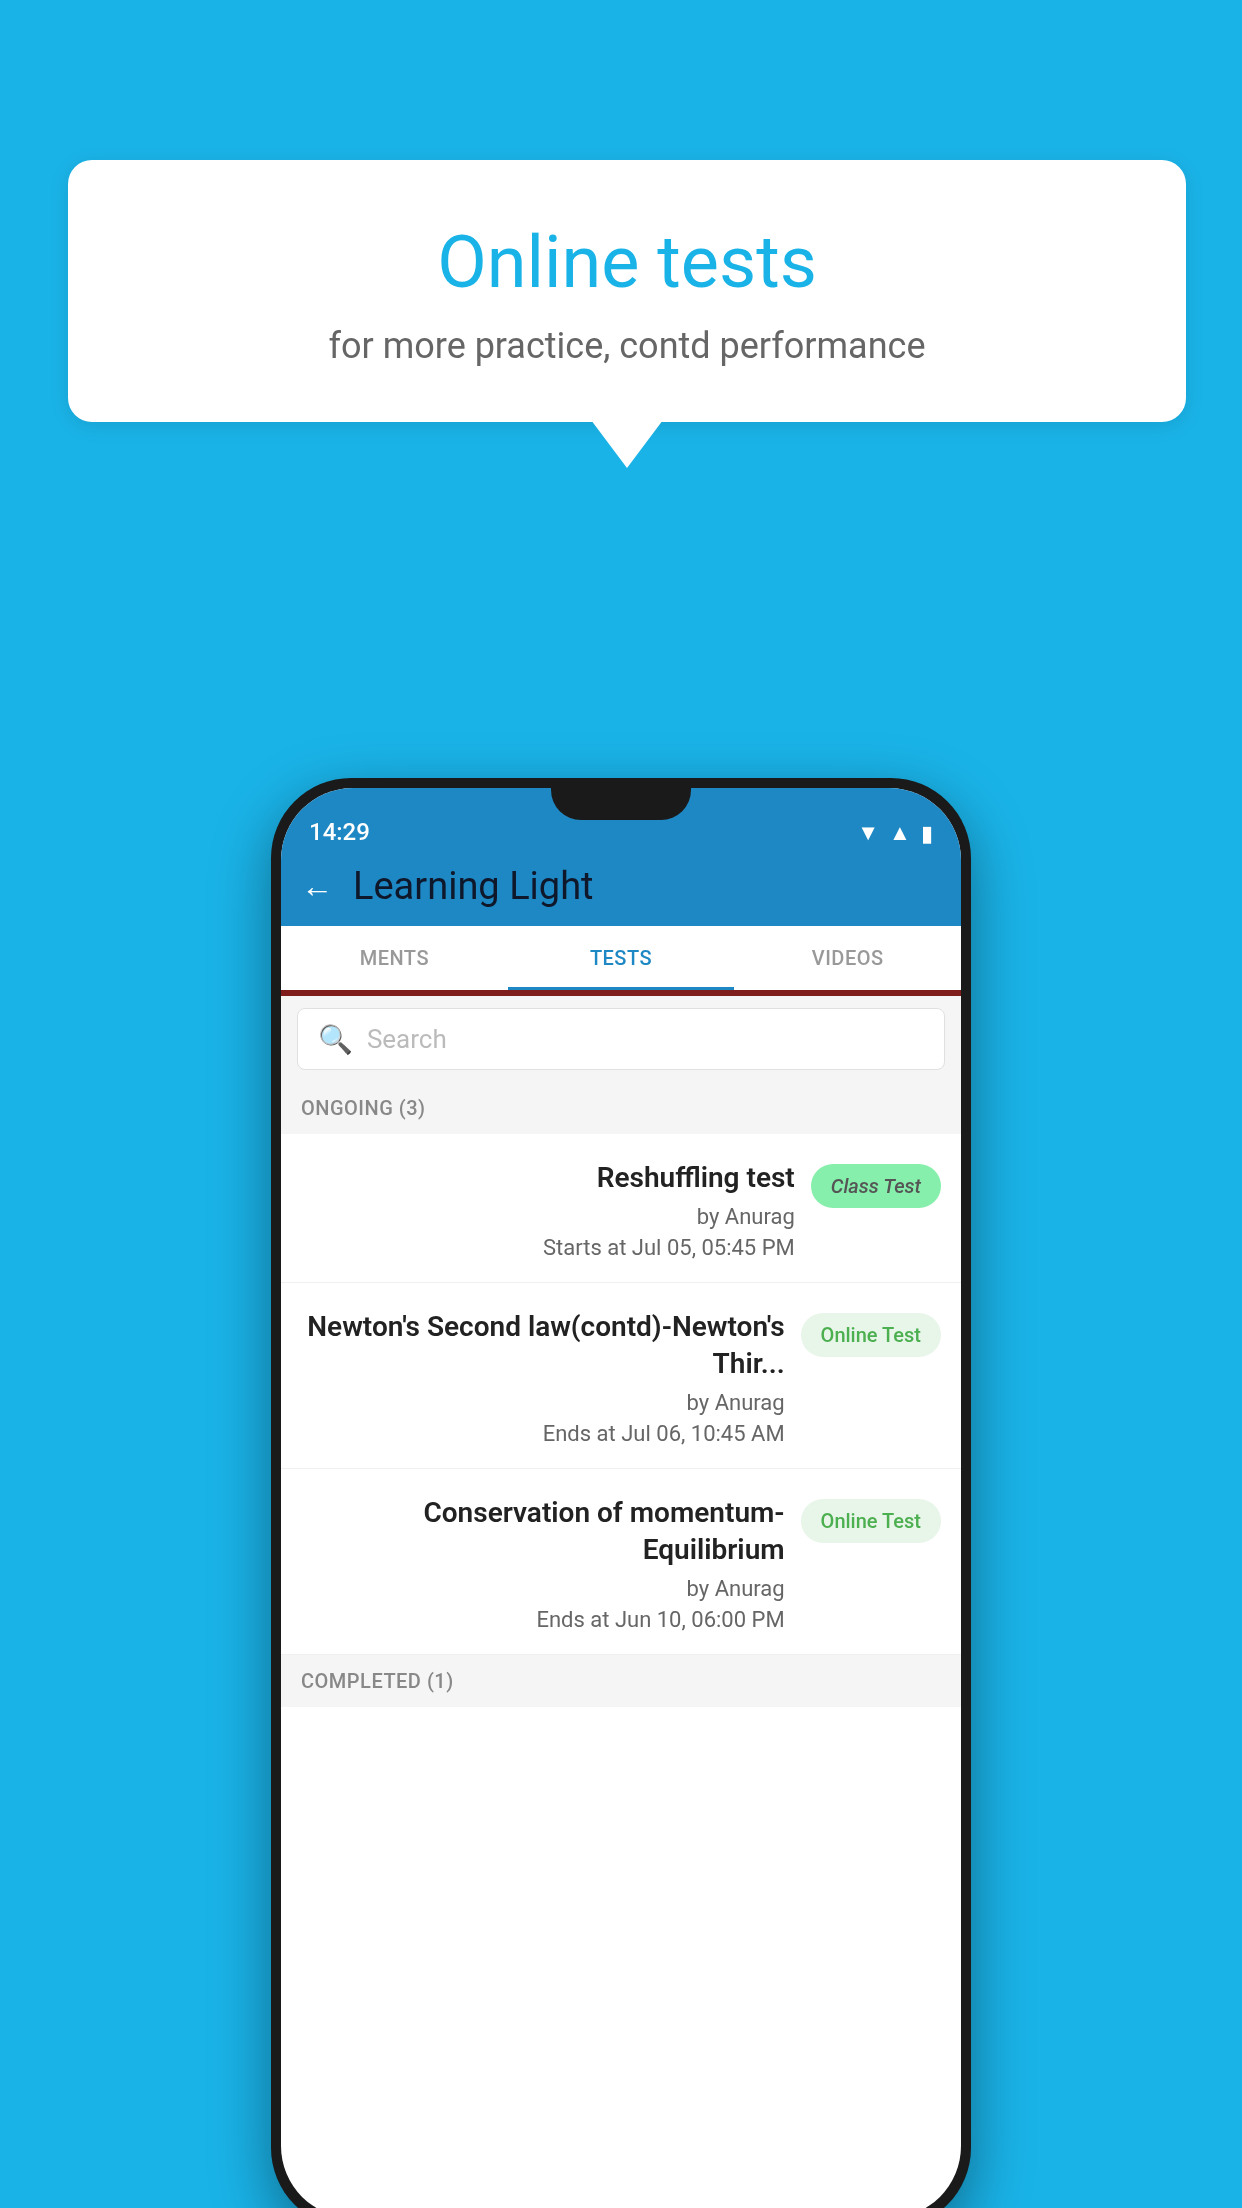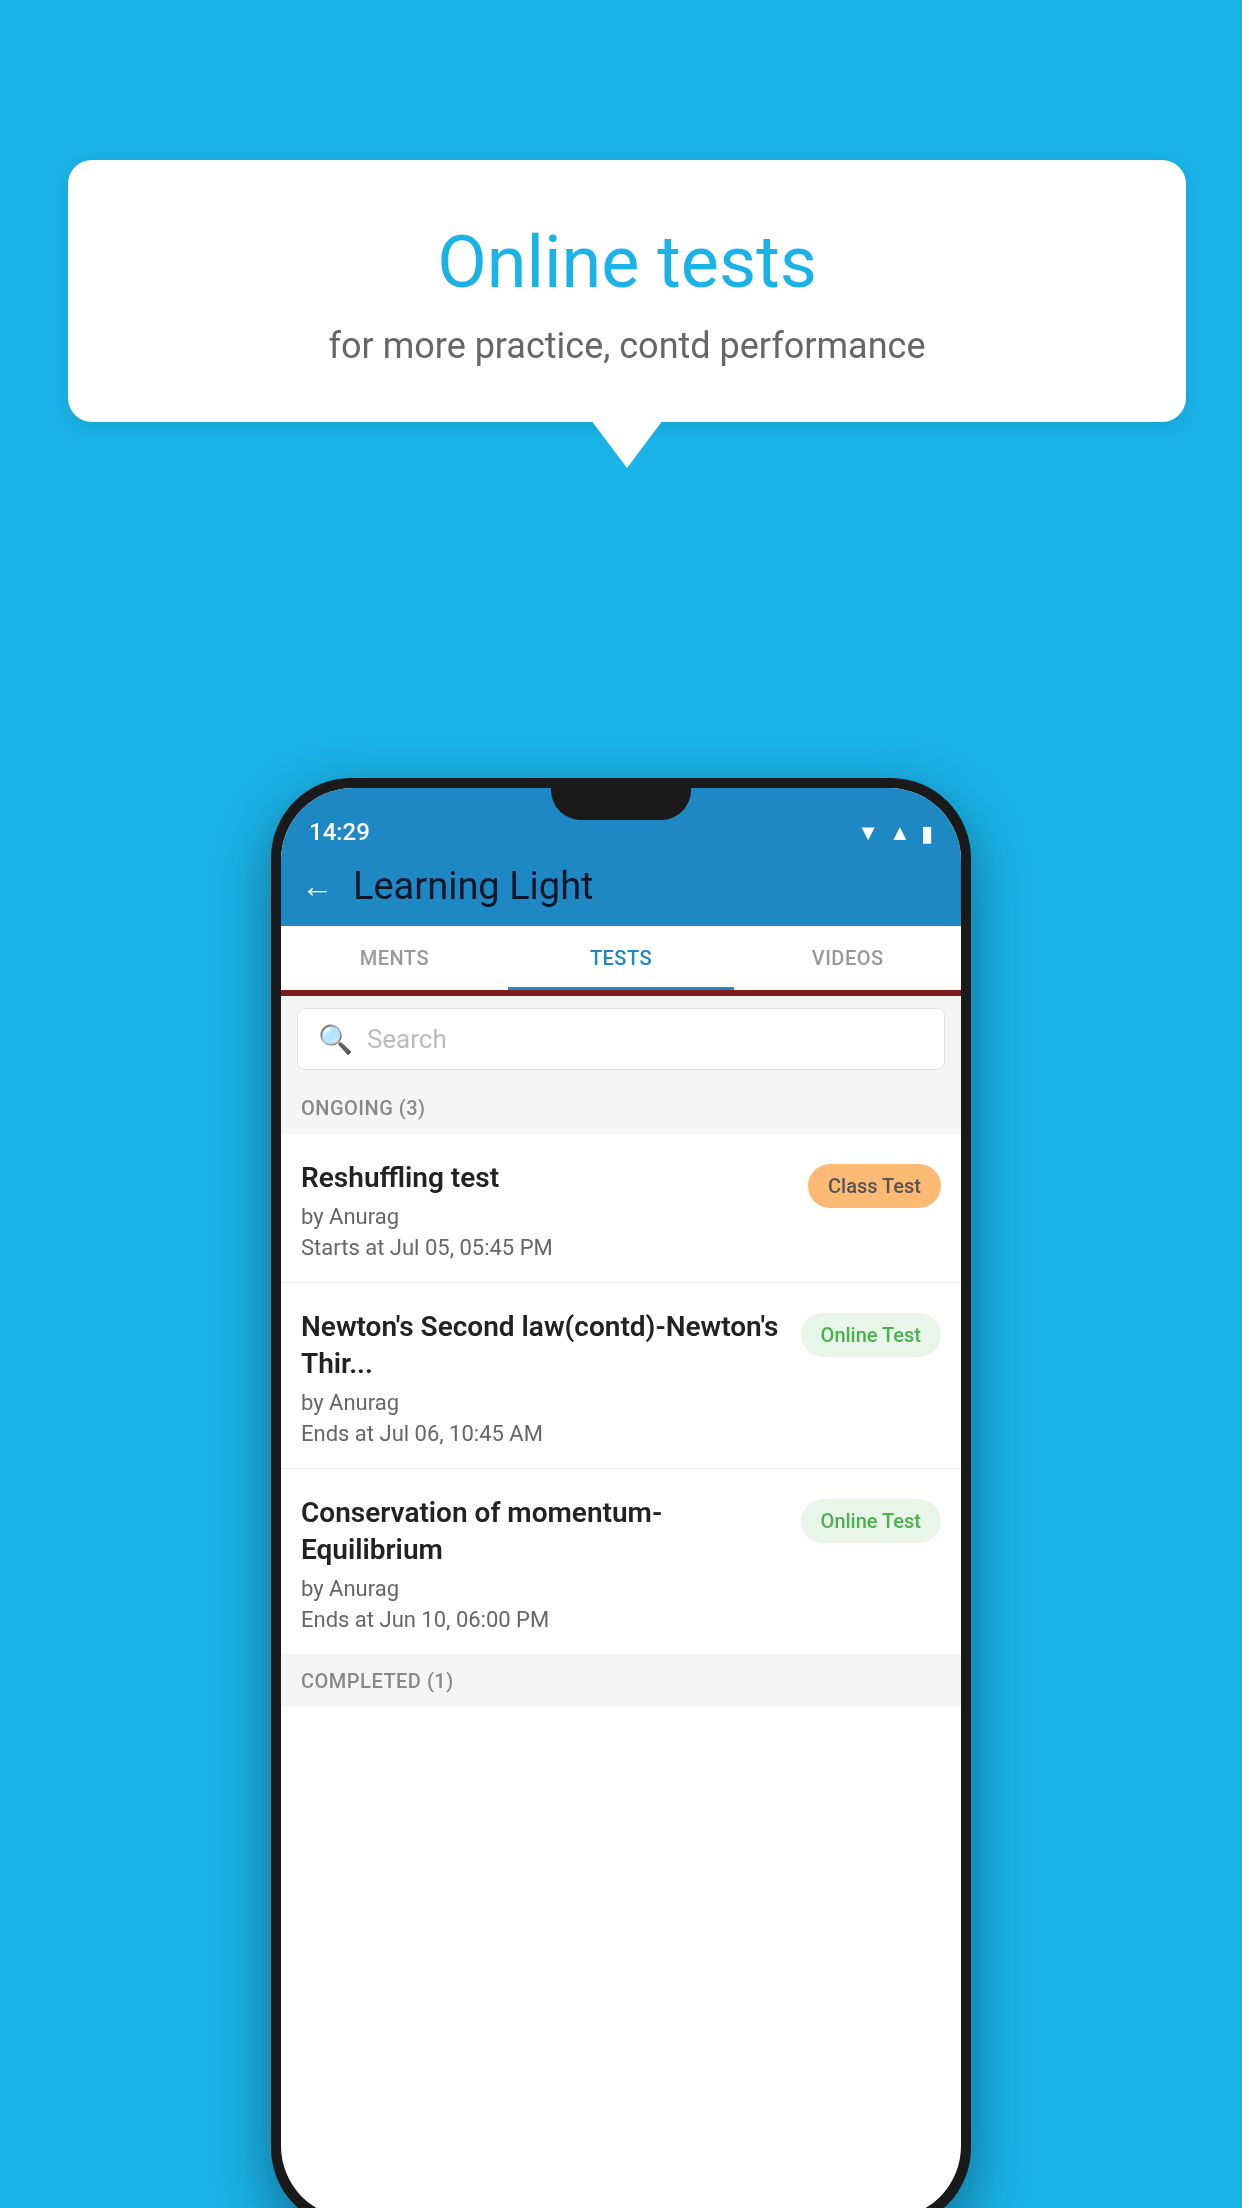--- a/index.html
+++ b/index.html
@@ -226,20 +226,21 @@
       padding: 26px 20px 22px;
       border-bottom: 1px solid #f0f0f0;
       display: flex;
       justify-content: space-between;
       align-items: flex-start;
     }
 
     .test-info {
       flex: 1;
       padding-right: 16px;
+      text-align: right;
     }
 
     .test-name {
       font-size: 28px;
       font-weight: 600;
       color: #222;
       margin-bottom: 8px;
       line-height: 1.3;
     }
 
@@ -259,22 +260,23 @@
       padding: 10px 20px;
       font-size: 20px;
       font-weight: 500;
       white-space: nowrap;
       margin-top: 4px;
       min-width: 130px;
       text-align: center;
     }
 
     .badge-class {
-      background: #fdba74;
+      background: #86efac;
       color: #555;
+      font-style: italic;
     }
 
     .badge-online {
       background: #e8f5e9;
       color: #4caf50;
     }
   </style>
 </head>
 <body>
 

